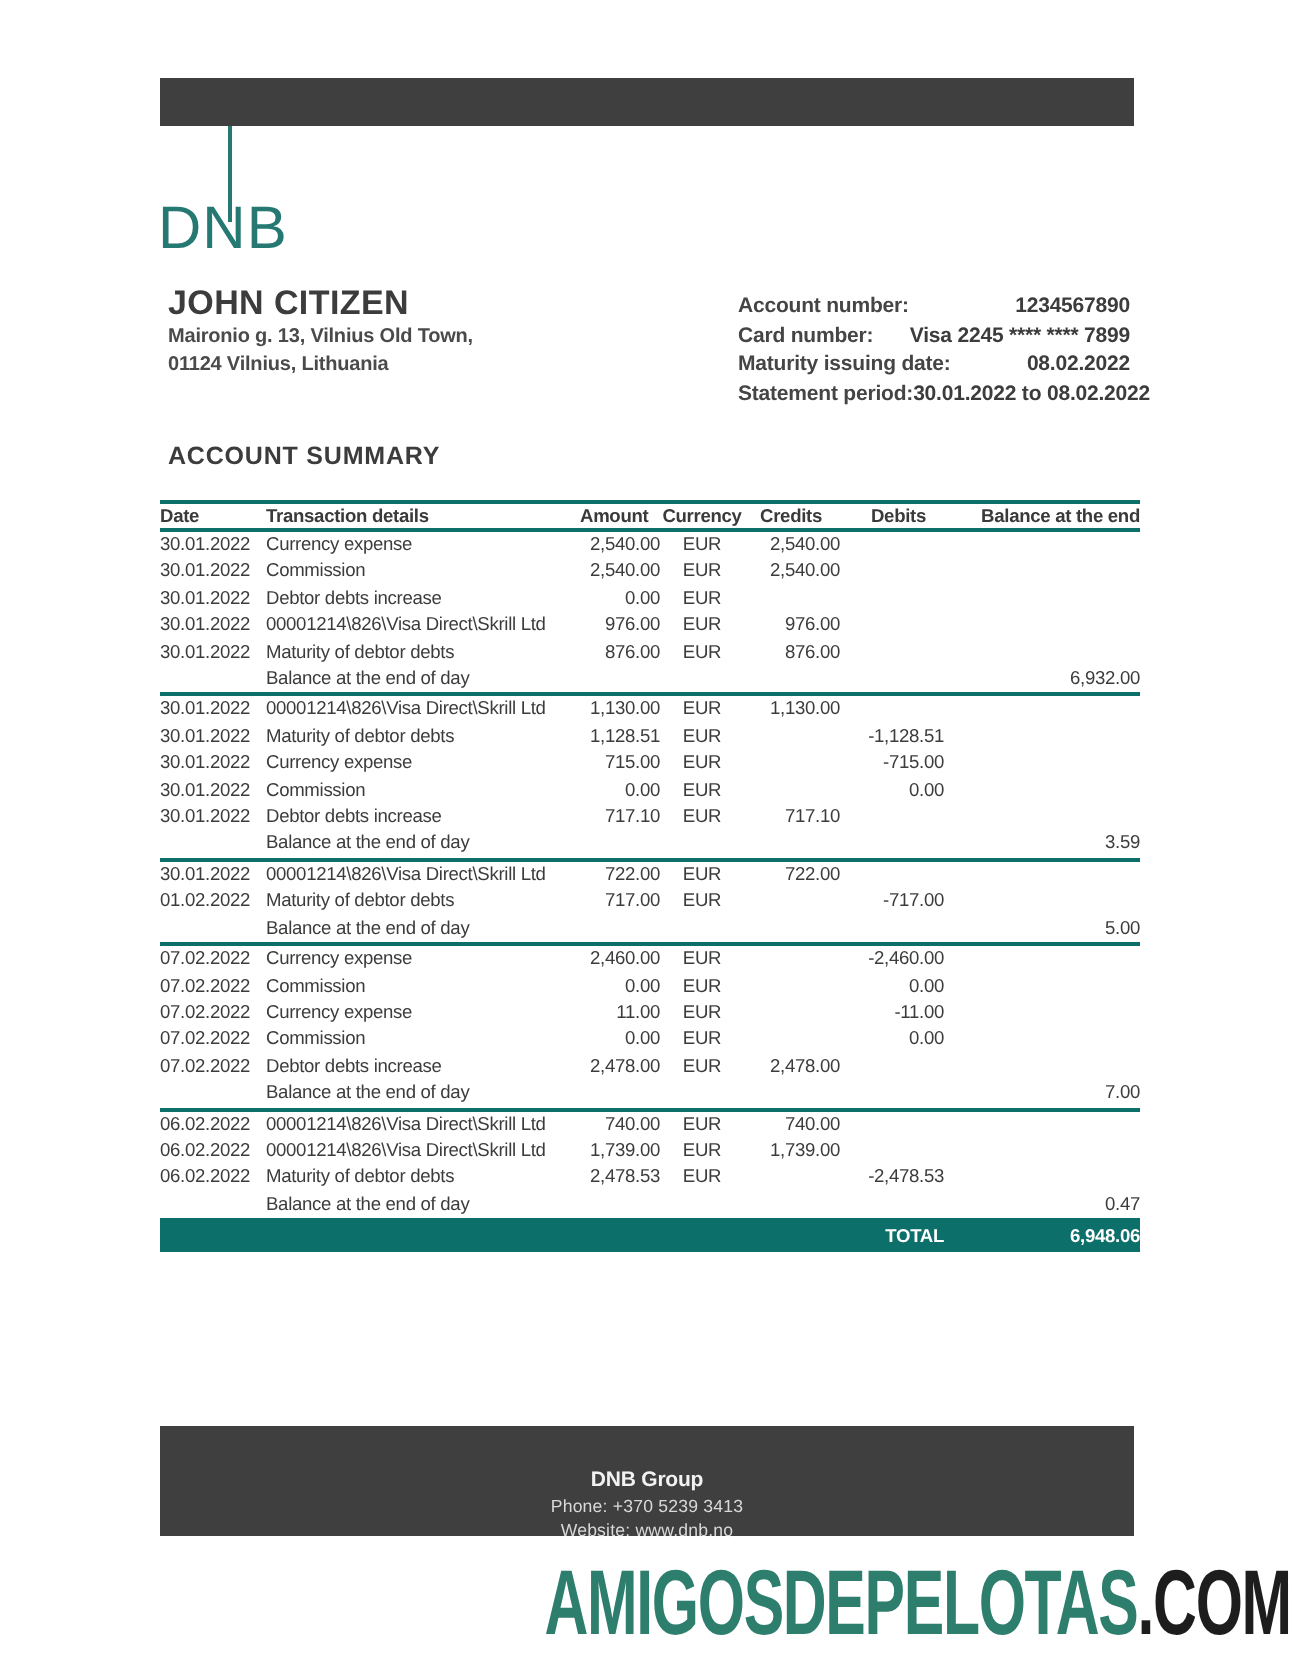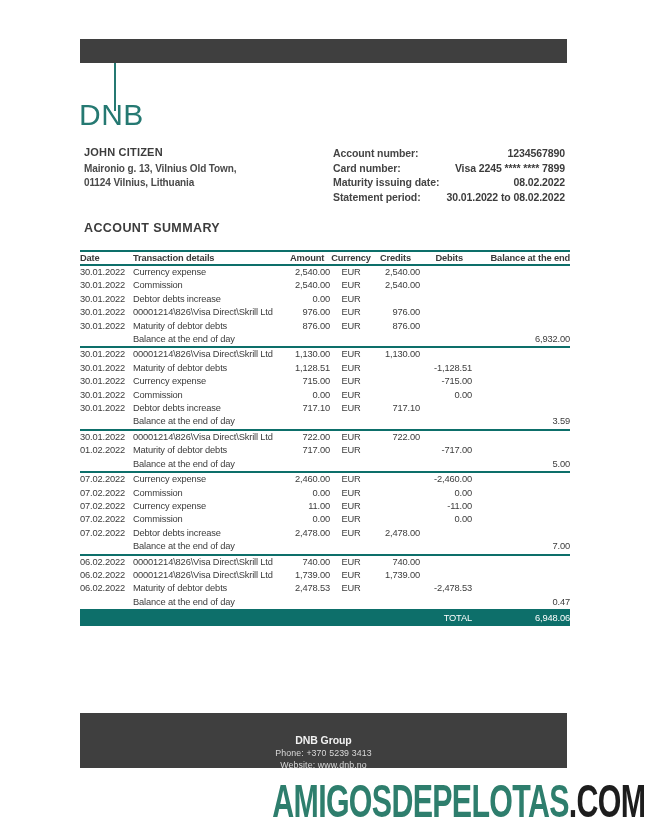--- a/index.html
+++ b/index.html
@@ -13,46 +13,46 @@
   *{box-sizing:border-box;margin:0;padding:0;}
   html,body{background:#ffffff;}
   body{font-family:"Liberation Sans",sans-serif;color:var(--ink);}
   .page{position:relative;width:646px;height:840px;background:#ffffff;overflow:hidden;letter-spacing:-0.1px;}
 
   .top-bar{position:absolute;left:80px;top:39px;width:487px;height:24px;background:var(--dark-bar);}
   .logo-stem{position:absolute;left:114px;top:63px;width:2px;height:48px;background:var(--logo-teal);}
   .logo-text{position:absolute;left:79px;top:98px;font-size:30px;font-weight:400;color:var(--logo-teal);letter-spacing:0.5px;}
 
   .customer{position:absolute;left:84px;top:145px;line-height:14.5px;}
-  .customer-name{font-size:11px;font-weight:bold;letter-spacing:0.2px;margin-bottom:2px;}
+  .customer-name{font-size:17px;font-weight:bold;letter-spacing:0.2px;margin-bottom:2px;}
   .customer-addr{font-size:10px;font-weight:bold;color:#4a4a4a;}
 
   .account-info{position:absolute;left:333px;top:146px;width:232px;font-size:10.5px;line-height:14.6px;}
-  .account-info .row{display:flex;justify-content:space-between;}
+  .account-info .row{display:flex;justify-content:space-between;margin-left:36px;}
   .account-info .lbl{font-weight:bold;color:#454545;white-space:nowrap;}
   .account-info .val{font-weight:bold;white-space:nowrap;}
 
   .section-title{position:absolute;left:84px;top:221px;font-size:12.5px;font-weight:bold;letter-spacing:0.4px;}
 
   table.txn{position:absolute;left:80px;top:250px;width:490px;border-collapse:collapse;table-layout:fixed;font-size:9.3px;letter-spacing:-0.15px;}
   table.txn th,table.txn td{padding:0;white-space:nowrap;overflow:visible;}
   thead tr{border-top:2px solid var(--teal);border-bottom:2px solid var(--teal);}
   thead th{height:14px;font-weight:bold;font-size:9.3px;color:#3a3a3a;}
   tbody td{height:13.4px;line-height:13.4px;}
   .col-date{width:53px;text-align:left;padding-left:4px;}
   .col-details{width:157px;text-align:left;}
   .col-amount{width:40px;text-align:right;padding-right:2px;}
   .col-currency{width:42px;text-align:center;}
   .col-credits{width:48px;text-align:right;padding-right:2px;}
   .col-debits{width:52px;text-align:right;padding-right:2px;}
   .col-balance{width:98px;text-align:right;padding-right:7px;}
   thead th.col-amount,thead th.col-credits,thead th.col-debits{padding-right:9px;}
   tr.balance-row td{border-bottom:2px solid var(--teal);}
   tr.total-row{background:var(--teal);}
-  tr.total-row td{height:15px;line-height:15px;color:#ffffff;font-weight:normal;margin-top:40px;}
+  tr.total-row td{height:15px;line-height:15px;color:#ffffff;font-weight:bold;margin-top:40px;}
 
   .footer-bar{position:absolute;left:80px;top:713px;width:487px;height:55px;background:var(--dark-bar);text-align:center;color:#d9d9d9;padding-top:20px;}
   .footer-company{font-size:10.5px;font-weight:bold;color:#f2f2f2;line-height:15px;}
   .footer-line{font-size:8.8px;line-height:11.6px;letter-spacing:0.1px;}
 
   .watermark{position:absolute;right:1px;top:778px;font-size:46px;font-weight:bold;line-height:1;letter-spacing:-1px;transform:scaleX(0.66);transform-origin:100% 50%;white-space:nowrap;}
   .wm-primary{color:var(--wm-green);}
   .wm-secondary{color:var(--wm-dark);}
 </style>
 </head>

